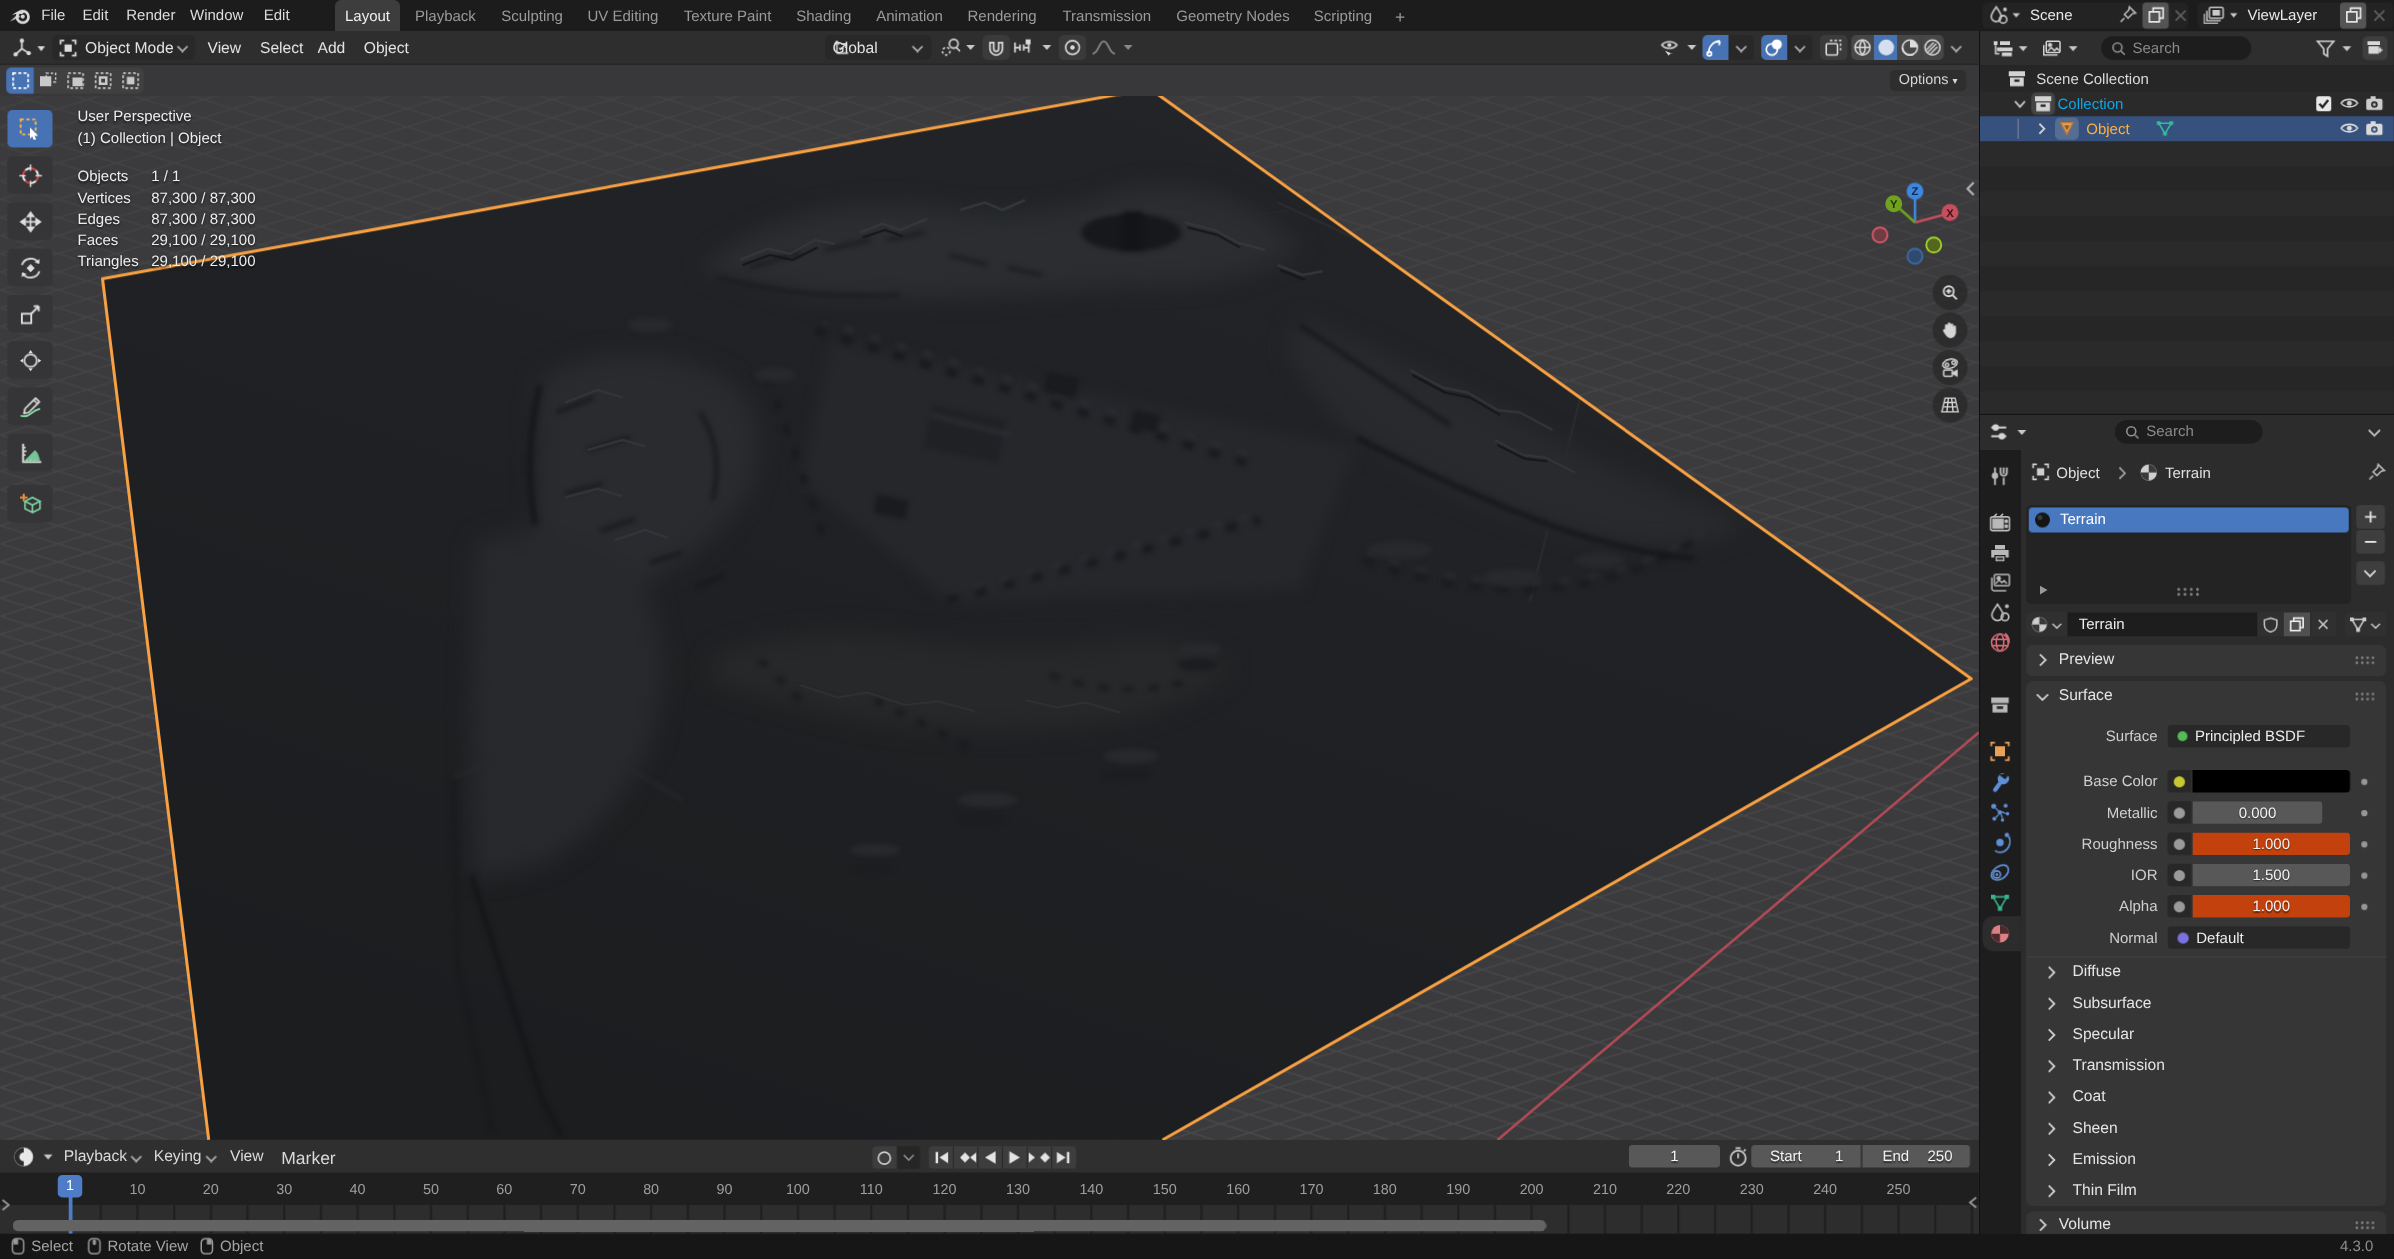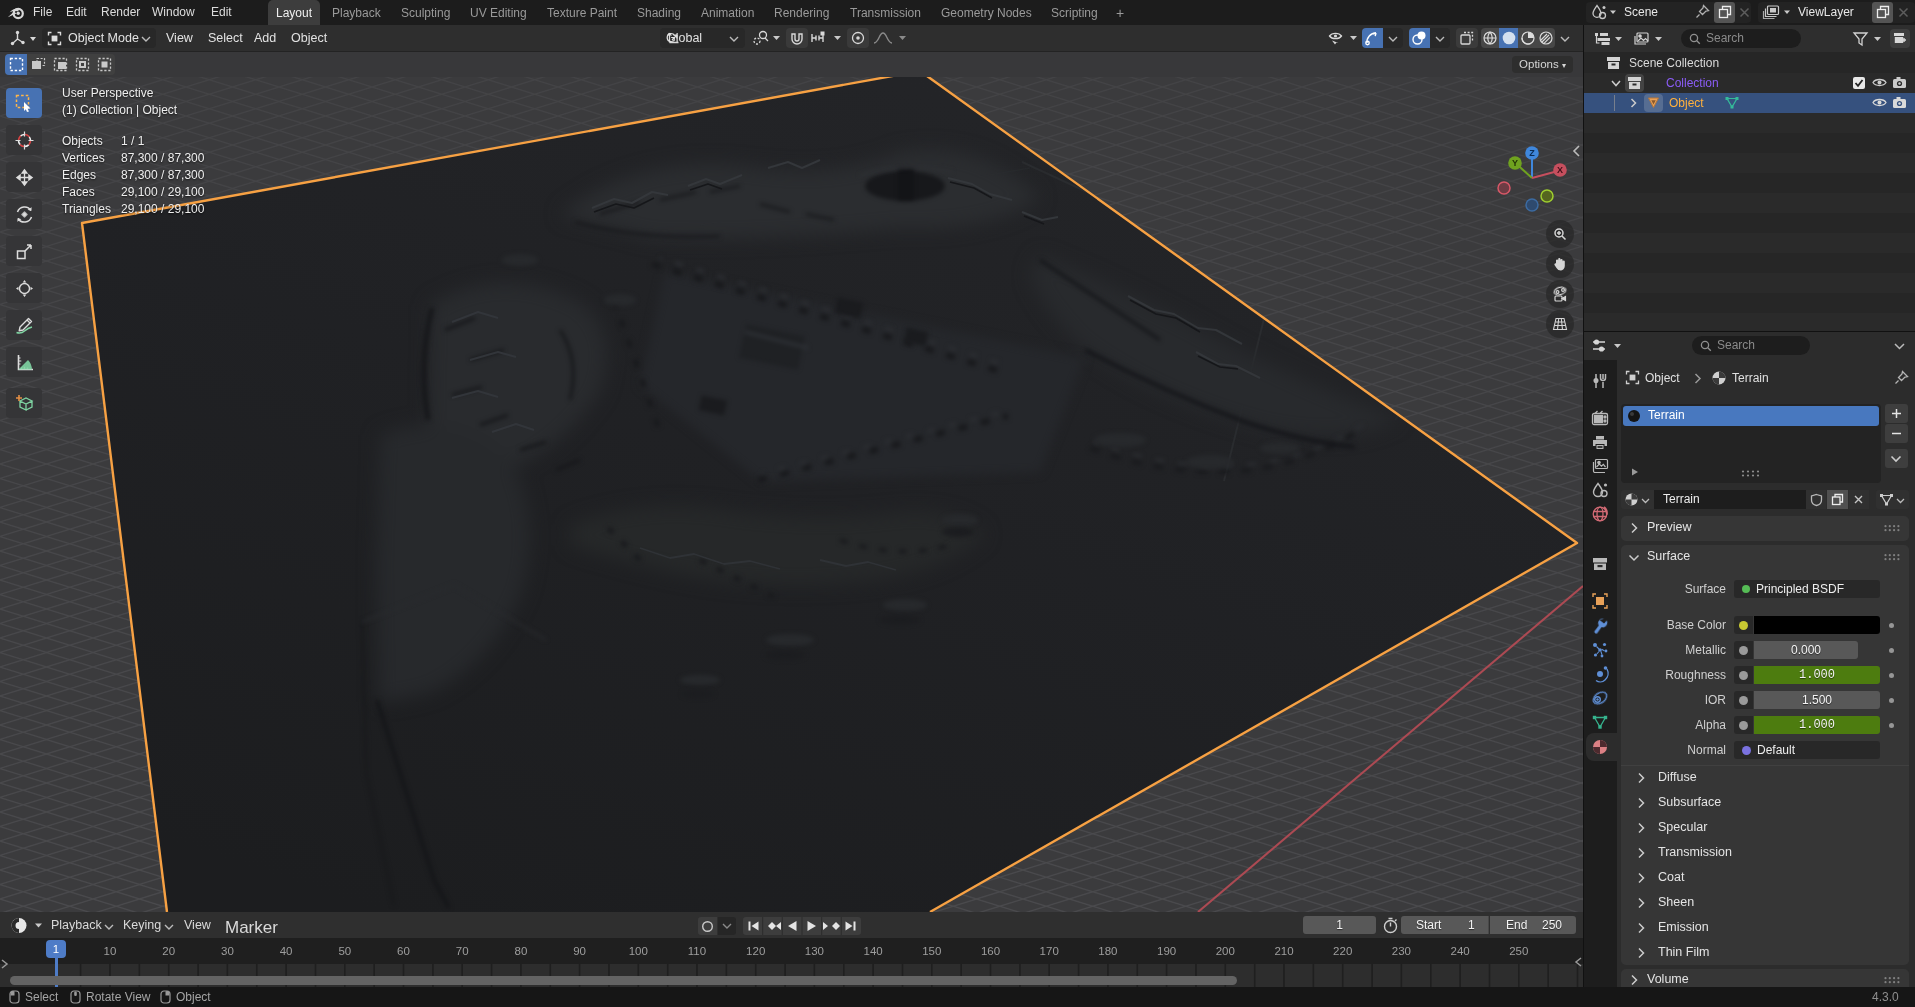--- a/index.html
+++ b/index.html
@@ -34,21 +34,21 @@
   #outliner { left:1584px; top:25px; width:331px; height:306px; background:#262626; }
   #outlhead { left:1584px; top:25px; width:331px; height:27px; background:#2e2e2e; }
   #props { left:1584px; top:332px; width:331px; height:655px; background:#2c2c2c; }
   #navstrip { left:1584px; top:360px; width:33px; height:627px; background:#1d1d1d; }
 
   .panel { position:absolute; background:#363636; border-radius:5px; }
   .phead { color:#e4e4e4; font-size:12.5px; }
 
   
   .slider { position:absolute; height:18px; border-radius:3px; background:#585858; color:#f4f4f4; text-align:center; font-size:12px; line-height:18px; text-shadow:0 1px 1px rgba(0,0,0,.55); }
-  .slider.blue { background:#4d7c0f;font-family:Liberation Mono, monospace; }
+  .slider.blue { background:#c2410c; }
   .field { position:absolute; height:18px; border-radius:3px; background:#282828; color:#ededed; font-size:12px; line-height:18px; }
   .label { position:absolute; height:18px; color:#cfcfcf; font-size:12px; line-height:18px; text-align:right; }
   .dot { position:absolute; width:5px; height:5px; border-radius:50%; background:#969696; }
   .btn { position:absolute; background:#3e3e3e; border-radius:3px; }
 
   
   #timeline { left:0; top:912px; width:1583px; height:75px; background:#2f2f2f; }
   #tl-ruler { left:0; top:26px; width:1583px; height:26px; background:#1f1f1f; }
   #tl-keys { left:0; top:52px; width:1583px; height:23px; background:#2d2d2d; }
 
@@ -550,21 +550,21 @@
   </svg>
   <div class="abs" style="left:51px;top:6px;color:#dadada;font-size:12.5px">Playback</div>
   <svg class="abs" style="left:104px;top:12px" width="10" height="6" viewBox="0 0 10 6">
       <path d="M1 1 l4 4 l4 -4" stroke="#bbb" stroke-width="1.4" fill="none"></path>
     </svg>
   <div class="abs" style="left:123px;top:6px;color:#dadada;font-size:12.5px">Keying</div>
   <svg class="abs" style="left:164px;top:12px" width="10" height="6" viewBox="0 0 10 6">
       <path d="M1 1 l4 4 l4 -4" stroke="#bbb" stroke-width="1.4" fill="none"></path>
     </svg>
   <div class="abs" style="left:184px;top:6px;color:#dadada;font-size:12.5px">View</div>
-  <div class="abs" style="left:225px;top:6px;color:#dadada;font-size:17px">Marker</div>
+  <div class="abs" style="left:225px;top:6px;color:#dadada;font-size:14px">Marker</div>
 
   <div class="abs" style="left:698px;top:5px;width:19px;height:18px;background:#3d3d3d;border-radius:3px 0 0 3px"></div>
   <div class="abs" style="left:718px;top:5px;width:18px;height:18px;background:#262626;border-radius:0 3px 3px 0"></div>
   <svg class="abs" style="left:701px;top:8px" width="13" height="13" viewBox="0 0 13 13">
       <circle cx="6.5" cy="6.5" r="4.8" fill="none" stroke="#c9c9c9" stroke-width="1.4"></circle>
     </svg>
   <svg class="abs" style="left:722px;top:11px" width="10" height="6" viewBox="0 0 10 6">
       <path d="M1 1 l4 4 l4 -4" stroke="#8a8a8a" stroke-width="1.4" fill="none"></path>
     </svg>
   <div class="abs" style="left:743px;top:5px;width:118px;height:18px;background:#3d3d3d;border-radius:3px"></div>
@@ -677,21 +677,21 @@
   <div class="abs" style="left:0;top:48px;width:331px;height:20px;background:#2a2a2a"></div>
   <svg class="abs" style="left:27px;top:55px" width="10" height="7" viewBox="0 0 10 7">
       <path d="M1 1 l4 4.5 l4 -4.5" stroke="#ccc" stroke-width="1.5" fill="none"></path>
     </svg>
   <div class="abs" style="left:41px;top:49px;width:19px;height:18px;background:#444;border-radius:4px"></div>
   <svg class="abs" style="left:43px;top:51px" width="15" height="14" viewBox="0 0 15 14">
     <rect x="1" y="1" width="13" height="4" fill="#d3d3d3"></rect>
     <path d="M2 6 h11 v7 h-11 z" fill="#d3d3d3"></path>
     <rect x="5.5" y="7.5" width="4" height="2" fill="#2a2a2a"></rect>
   </svg>
-  <div class="abs" style="left:82px;top:51px;color:#8b5cf6">Collection</div>
+  <div class="abs" style="left:62px;top:51px;color:#0ea5e9">Collection</div>
   <svg class="abs" style="left:268px;top:51px" width="14" height="14" viewBox="0 0 14 14">
     <rect x="1" y="1" width="12" height="12" rx="2" fill="#e8e8e8"></rect>
     <path d="M3.5 7 l2.5 2.8 L10.5 4" stroke="#222" stroke-width="1.8" fill="none"></path>
   </svg>
   <svg class="abs" style="left:288px;top:51px" width="15" height="13" viewBox="0 0 15 13">
     <path d="M1 6.5 C3.5 2.5 11.5 2.5 14 6.5 C11.5 10.5 3.5 10.5 1 6.5 Z" fill="none" stroke="#ccc" stroke-width="1.3"></path>
     <circle cx="7.5" cy="6.5" r="2" fill="#ccc"></circle>
   </svg>
   <svg class="abs" style="left:308px;top:51px" width="15" height="13" viewBox="0 0 15 13">
     <rect x="1" y="3" width="13" height="9" rx="1.5" fill="#ccc"></rect>

